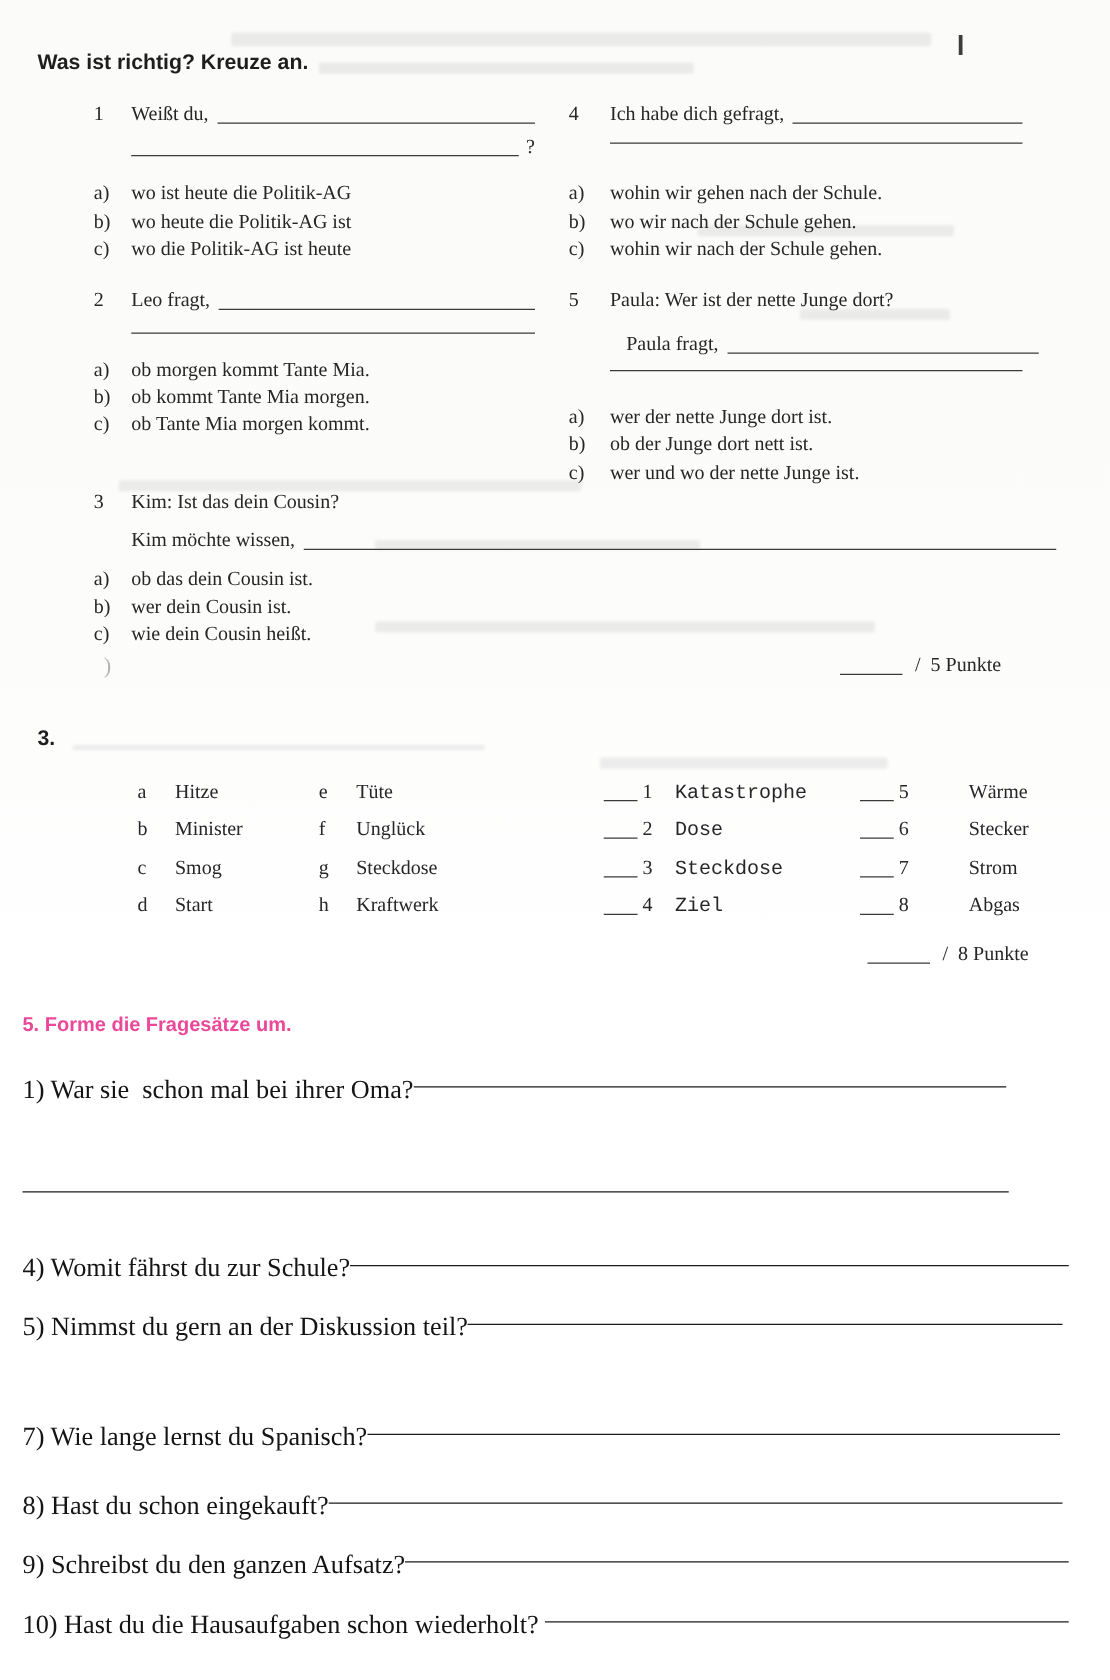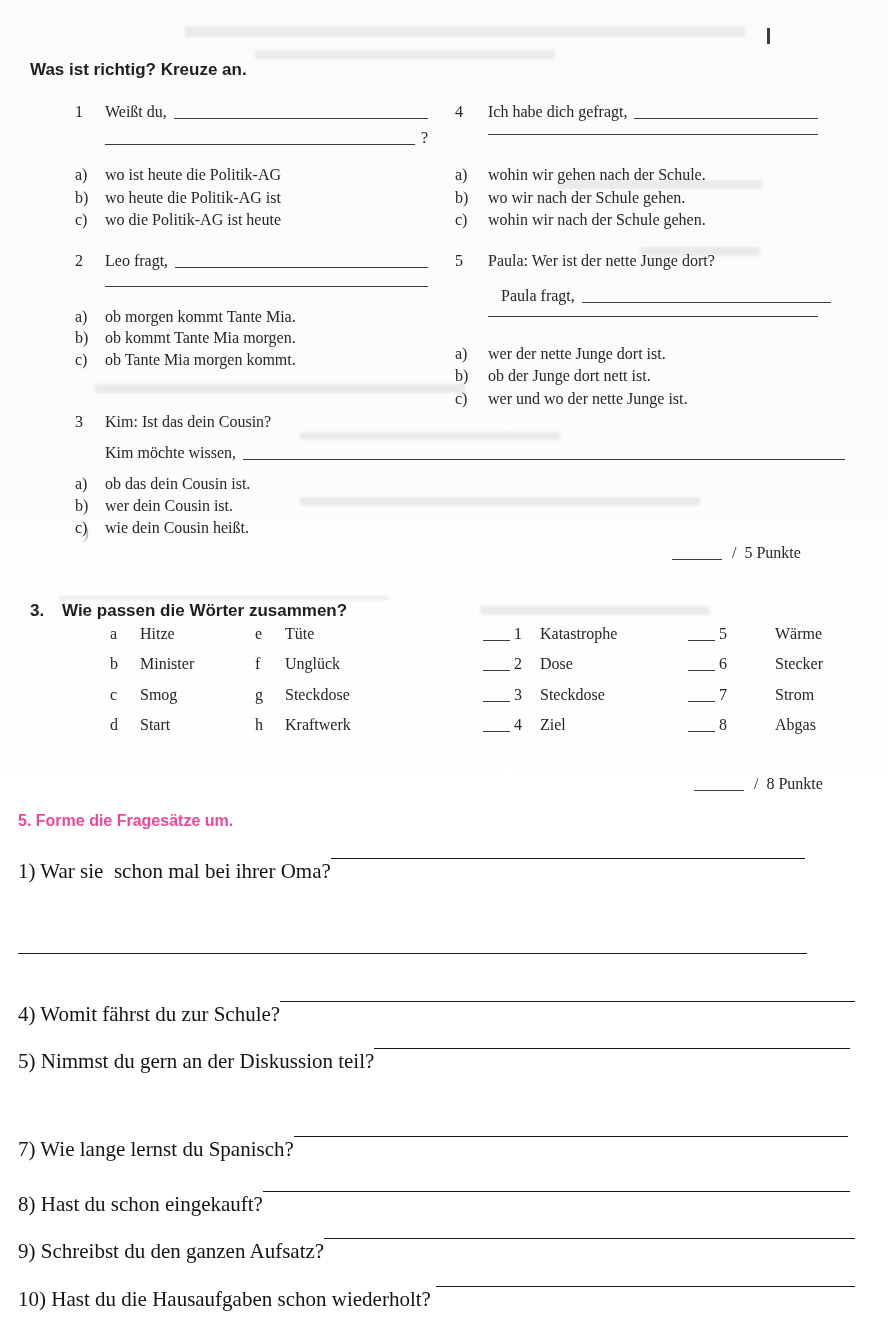--- a/index.html
+++ b/index.html
@@ -18,21 +18,20 @@
     background: linear-gradient(180deg,#fbfbf9 0%, #fcfcfb 60%, #ffffff 100%);
   }
   .r {
     position: absolute;
     display: flex;
     align-items: flex-end;
     font-size: 16px;
     line-height: 20px;
     white-space: pre;
     color: #262626;
-    margin-top: 20px;
   }
   .sh {
     font-family: "Liberation Sans", sans-serif;
     font-weight: 700;
     font-size: 17px;
     color: #1e1e1e;
   }
   .num { flex:none; width:30px; }
   .num2 { flex:none; width:33px; }
   .ind { flex:none; width:30px; }
@@ -53,30 +52,30 @@
     display: flex; align-items: flex-end;
     font-size: 16px; line-height: 20px; white-space: pre;
     color:#262626;
   }
   .ml  { flex:none; width: 30px; }
   .mw1 { flex:none; width: 115px; }
   .mw2 { flex:none; width: 198px; }
   .mb  { flex:none; width: 27px; border-bottom: 1px solid #3a3a3a; height:1px; margin-bottom: 3px; }
   .mn  { flex:none; width: 30px; padding-left: 4px; }
   .mnx { flex:none; width: 60px; padding-left: 4px; }
-  .mnw { flex:none; width: 148px; }
+  .mnw { flex:none; width: 148px; font-family: Liberation Mono, monospace; }
   
   .h5 {
     position: absolute; left: 18px; top: 812px;
     font-family: "Liberation Sans", sans-serif;
     font-weight: 700; font-size: 16px; color:#ec4899;
   }
   .f {
     position: absolute; left: 18px;
-    display: flex; align-items: flex-start;
+    display: flex; align-items: center;
     font-size: 21px; line-height: 26px; white-space: pre;
     color: #141414;
   }
   .fl {
     flex: 1 1 auto;
     border-bottom: 1.4px solid #1b1b1b;
     height: 1px;
     margin-bottom: 4px;
   }
   
@@ -233,21 +232,20 @@
     </div>
 
     <div class="r pts" style="left:672px;top:523px;width:146px">
       <span class="bl pbl nogap"></span>
       <span class="slash">/</span>
       <span>5 Punkte</span>
     </div>
 
     <div class="r sh" style="left:30px;top:581px">
       <span style="width:32px">3.</span>
-      <span>Wie passen die Wörter zusammen?</span>
     </div>
 
     <div class="mr" style="top:624px">
       <span class="ml">a</span>
       <span class="mw1">Hitze</span>
       <span class="ml">e</span>
       <span class="mw2">Tüte</span>
       <span class="mb"></span>
       <span class="mn">1</span>
       <span class="mnw">Katastrophe</span>

